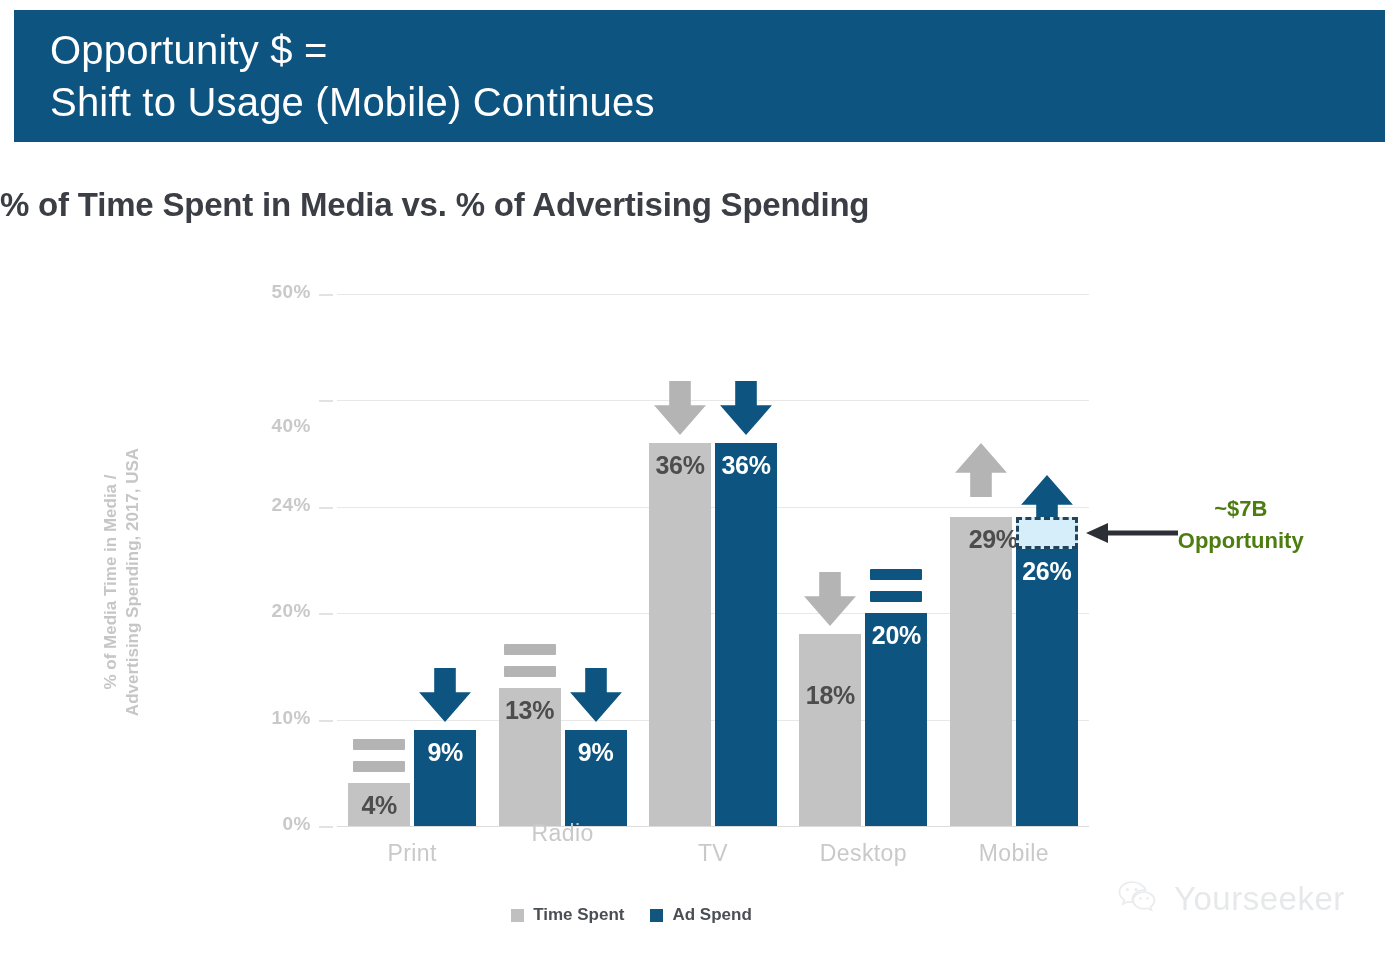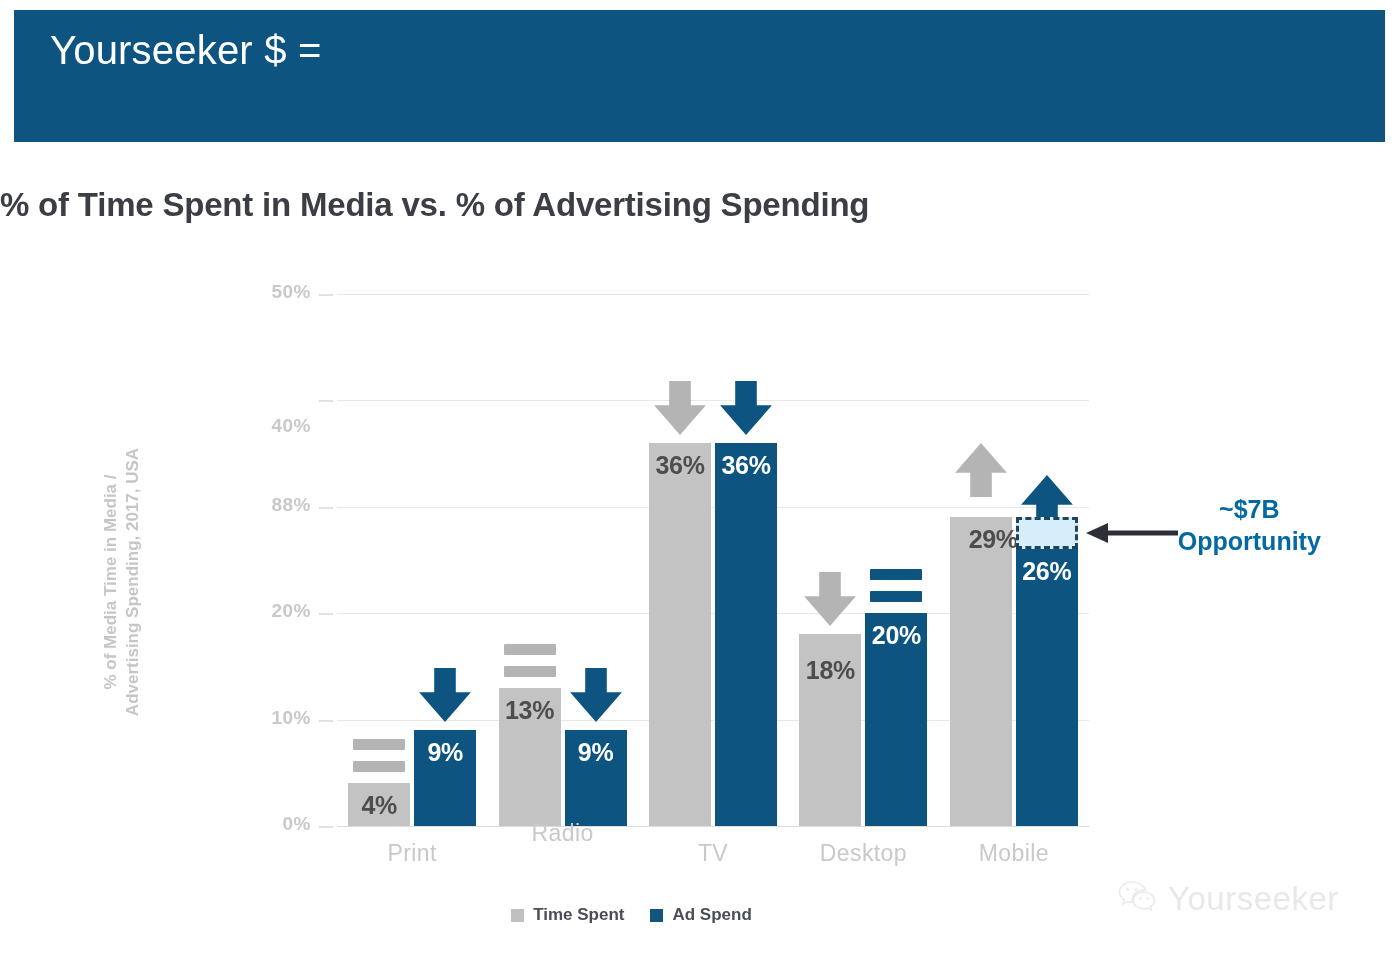--- a/index.html
+++ b/index.html
@@ -93,22 +93,22 @@
 
   
   #opportunity-box{
     position:absolute;
     background:#d6edfa;
     border:3px dashed #20445e;
     box-sizing:border-box;
   }
   #opportunity-callout{
     position:absolute;
-    color:#0369a1;
-    font-size:25px;font-weight:bold;
+    color:#4d7c0f;
+    font-size:22px;font-weight:bold;
     line-height:32px;
     white-space:nowrap;
   }
   #opportunity-callout .amount{display:block;text-align:center;}
   #opportunity-callout .word{display:block;text-align:center;}
   #opportunity-arrow{
     position:absolute;
   }
 
   
@@ -128,32 +128,33 @@
   }
   .legend-item{display:flex;align-items:center;gap:9px;}
   .legend-swatch{width:13px;height:13px;display:inline-block;}
   .legend-swatch.gray{background:#c0c0c0;}
   .legend-swatch.blue{background:#12557f;}
   .legend-label{font-size:17px;font-weight:bold;color:#4a4f55;}
 
   
   #watermark{
     position:absolute;left:1118px;top:880px;
-    display:flex;align-items:center;gap:10px;
+    display:flex;align-items:center;gap:16px;
     opacity:.55;
   }
   #watermark .wm-text{
     font-size:33px;color:#d3d6d9;letter-spacing:.5px;
   }
 </style>
 </head>
 <body>
 
 <div id="header-banner">
-  <div class="hline">Yourseeker $ =</div>
+  <div class="hline">Opportunity $ =</div>
+  <div class="hline">Shift to Usage (Mobile) Continues</div>
 </div>
 
 <div id="chart-title">% of Time Spent in Media vs. % of Advertising Spending</div>
 
 <div id="plot">
 
   <div id="grid-layer">
       <div class="gridline base" style="top: 826px;"></div>
       <div class="gridline" style="top: 719.6px;"></div>
       <div class="gridline" style="top: 613.2px;"></div>
@@ -161,21 +162,21 @@
       <div class="gridline" style="top: 400.4px;"></div>
       <div class="gridline" style="top: 294px;"></div>
     </div>
   <div id="ytick-layer">
       <div class="ytick-label" style="left: 241px; top: 813px;">0%</div>
       <div class="ytick-dash" style="left: 319px; top: 826px;"></div>
       <div class="ytick-label" style="left: 241px; top: 706.6px;">10%</div>
       <div class="ytick-dash" style="left: 319px; top: 719.6px;"></div>
       <div class="ytick-label" style="left: 241px; top: 600.2px;">20%</div>
       <div class="ytick-dash" style="left: 319px; top: 613.2px;"></div>
-      <div class="ytick-label" style="left: 241px; top: 493.8px;">88%</div>
+      <div class="ytick-label" style="left: 241px; top: 493.8px;">24%</div>
       <div class="ytick-dash" style="left: 319px; top: 506.8px;"></div>
       <div class="ytick-label" style="left: 241px; top: 387.4px; margin-top: 28px;">40%</div>
       <div class="ytick-dash" style="left: 319px; top: 400.4px;"></div>
       <div class="ytick-label" style="left: 241px; top: 281px;">50%</div>
       <div class="ytick-dash" style="left: 319px; top: 294px;"></div>
     </div>
 
   <div id="y-axis-title">% of Media Time in Media /
 Advertising Spending, 2017, USA</div>
 
@@ -193,21 +194,21 @@
         <div class="eq-bar gray" style="top: 22px;"></div>
       </div>
       <div class="bar gray" style="left: 649px; top: 442.96px; width: 62px; height: 383.04px;"></div>
       <div class="bar-value on-gray" style="left: 643px; width: 74px; top: 450.96px;">36%</div>
       <div class="indicator" style="left: 653px; top: 376.96px;">
         <svg width="54" height="62" viewBox="0 0 100 100" class="arrow-svg">
           <polygon points="30,0 70,0 70,45 98,45 50,100 2,45 30,45" fill="#b4b4b4"></polygon>
         </svg>
       </div>
       <div class="bar gray" style="left: 799.4px; top: 634.48px; width: 62px; height: 191.52px;"></div>
-      <div class="bar-value on-gray" style="left: 793.4px; width: 74px; top: 656px;">18%</div>
+      <div class="bar-value on-gray" style="left: 793.4px; width: 74px; top: 681px;">18%</div>
       <div class="indicator" style="left: 803.4px; top: 568.48px;">
         <svg width="54" height="62" viewBox="0 0 100 100" class="arrow-svg">
           <polygon points="30,0 70,0 70,45 98,45 50,100 2,45 30,45" fill="#b4b4b4"></polygon>
         </svg>
       </div>
       <div class="bar gray" style="left: 949.8px; top: 517.44px; width: 62px; height: 308.56px;"></div>
       <div class="bar-value on-gray" style="left: 943.8px; width: 74px; top: 525.44px; text-align: right;">29%</div>
       <div class="indicator" style="left: 953.8px; top: 439.44px;">
         <svg width="54" height="62" viewBox="0 0 100 100" class="arrow-svg">
           <polygon points="30,100 70,100 70,55 98,55 50,0 2,55 30,55" fill="#b4b4b4"></polygon>

